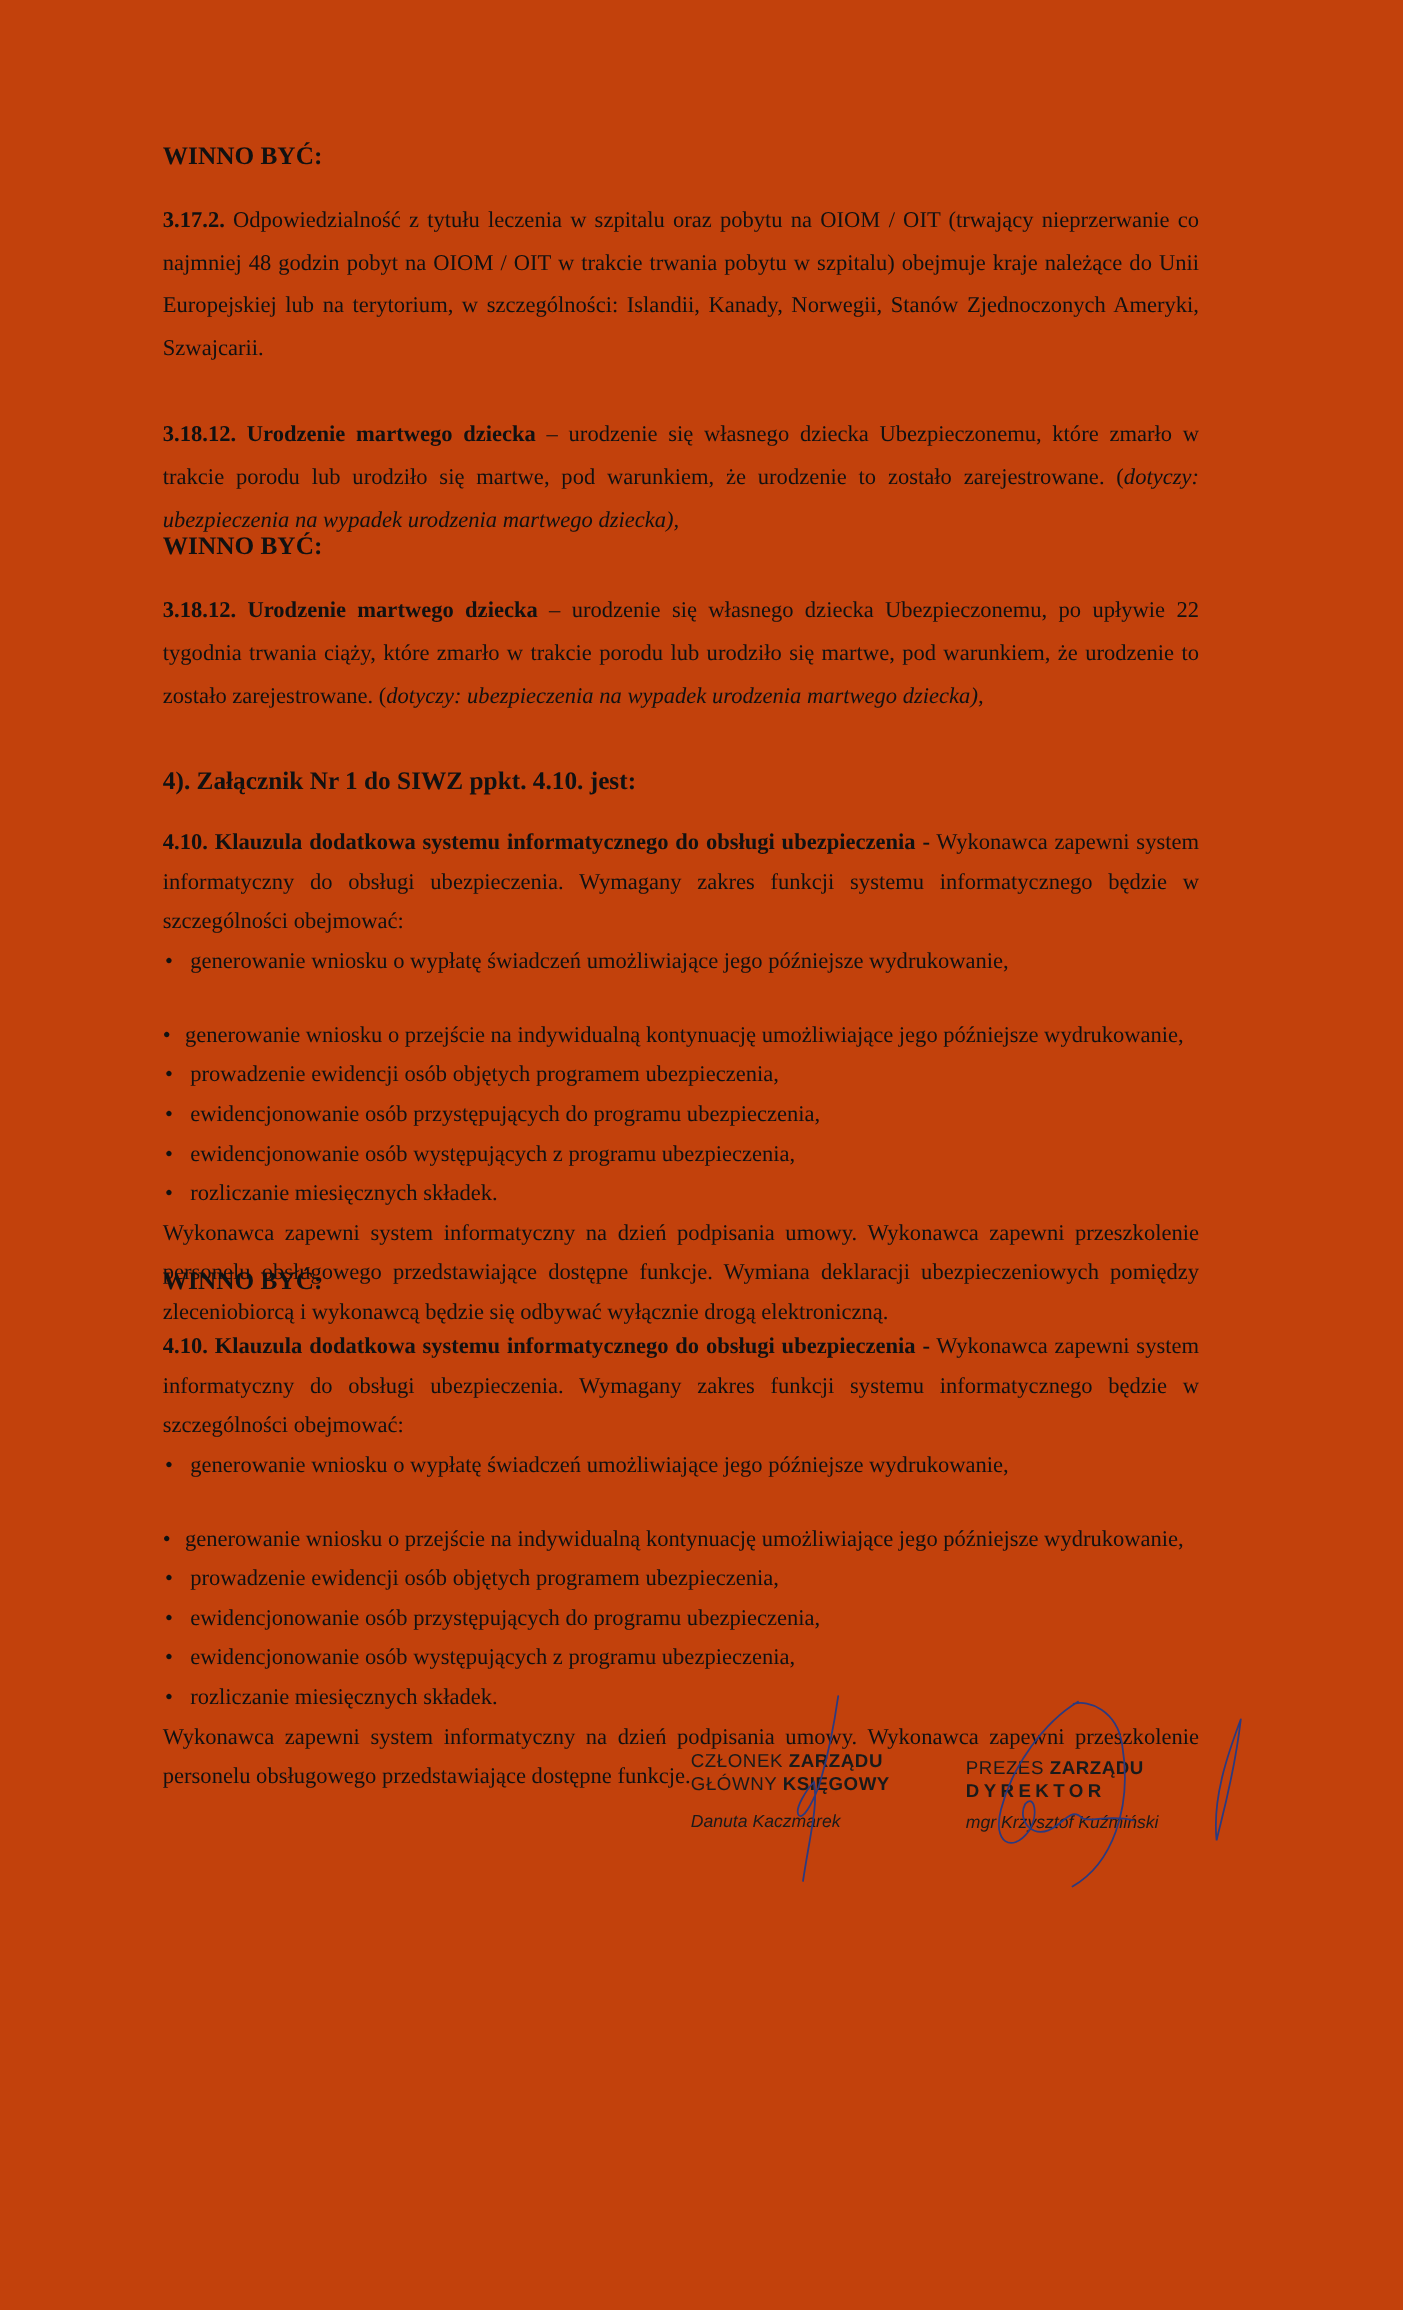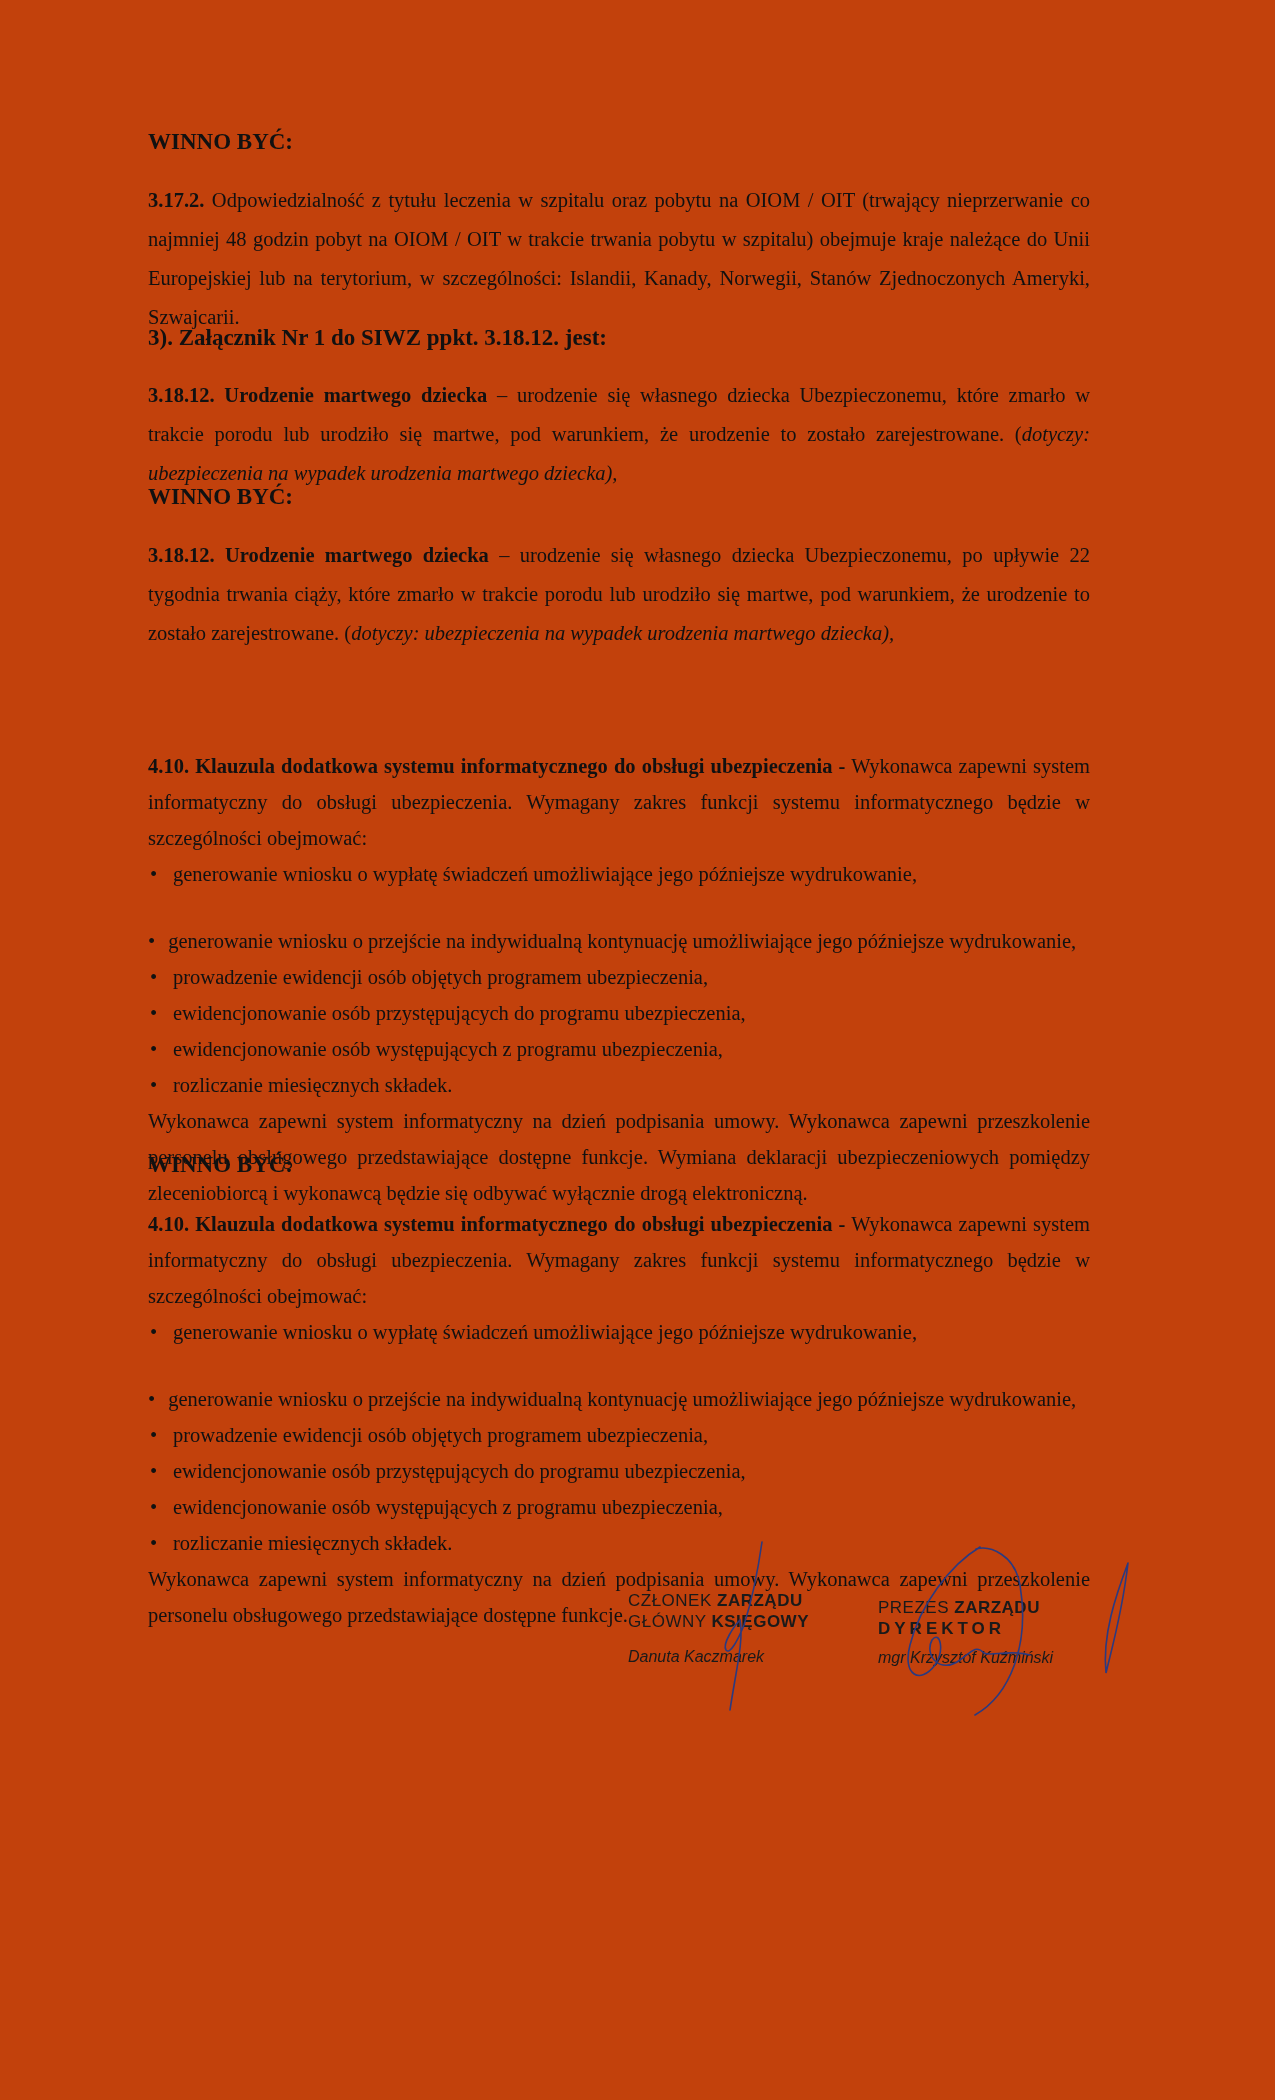--- a/index.html
+++ b/index.html
@@ -26,30 +26,30 @@
 </head>
 <body>
 
 <div class="page">
 
   <div class="blk heading" style="top:128px;">WINNO BYĆ:</div>
   <div class="blk just" style="top:181px;">
     <span class="b">3.17.2.</span><span> Odpowiedzialność z tytułu leczenia w szpitalu oraz pobytu na OIOM / OIT (trwający nieprzerwanie co najmniej 48 godzin pobyt na OIOM / OIT w trakcie trwania pobytu w szpitalu) obejmuje kraje należące do Unii Europejskiej lub na terytorium, w szczególności: Islandii, Kanady, Norwegii, Stanów Zjednoczonych Ameryki, Szwajcarii.</span>
   </div>
 
-  <div class="blk heading" style="top:324px;">3). Załącznik Nr 1 do SIWZ ppkt. 3.18.12. jest:</div>
   <div class="blk just" style="top:376px;">
     <span class="b">3.18.12. Urodzenie martwego dziecka</span><span> – urodzenie się własnego dziecka Ubezpieczonemu, które zmarło w trakcie porodu lub urodziło się martwe, pod warunkiem, że urodzenie to zostało zarejestrowane. (</span><span class="i">dotyczy: ubezpieczenia na wypadek urodzenia martwego dziecka),</span>
   </div>
 
   <div class="blk heading" style="top:483px;">WINNO BYĆ:</div>
   <div class="blk just" style="top:536px;">
     <span class="b">3.18.12. Urodzenie martwego dziecka</span><span> – urodzenie się własnego dziecka Ubezpieczonemu, po upływie 22 tygodnia trwania ciąży, które zmarło w trakcie porodu lub urodziło się martwe, pod warunkiem, że urodzenie to zostało zarejestrowane. (</span><span class="i">dotyczy: ubezpieczenia na wypadek urodzenia martwego dziecka),</span>
   </div>
 
+  <div class="blk heading" style="top:696px;">4). Załącznik Nr 1 do SIWZ ppkt. 4.10. jest:</div>
   <div class="blk tight" style="top:748px;">
     <div class="just">
       <span class="b">4.10. Klauzula dodatkowa systemu informatycznego do obsługi ubezpieczenia -</span><span> Wykonawca zapewni system informatyczny do obsługi ubezpieczenia. Wymagany zakres funkcji systemu informatycznego będzie w szczególności obejmować:</span>
     </div>
     <ul class="bul">
       <li><span class="dot">•</span><span>generowanie wniosku o wypłatę świadczeń umożliwiające jego późniejsze wydrukowanie,</span></li>
       <li class="wrap"><span class="dot">•</span><span>generowanie wniosku o przejście na indywidualną kontynuację umożliwiające jego późniejsze wydrukowanie,</span></li>
       <li><span class="dot">•</span><span>prowadzenie ewidencji osób objętych programem ubezpieczenia,</span></li>
       <li><span class="dot">•</span><span>ewidencjonowanie osób przystępujących do programu ubezpieczenia,</span></li>
       <li><span class="dot">•</span><span>ewidencjonowanie osób występujących z programu ubezpieczenia,</span></li>

